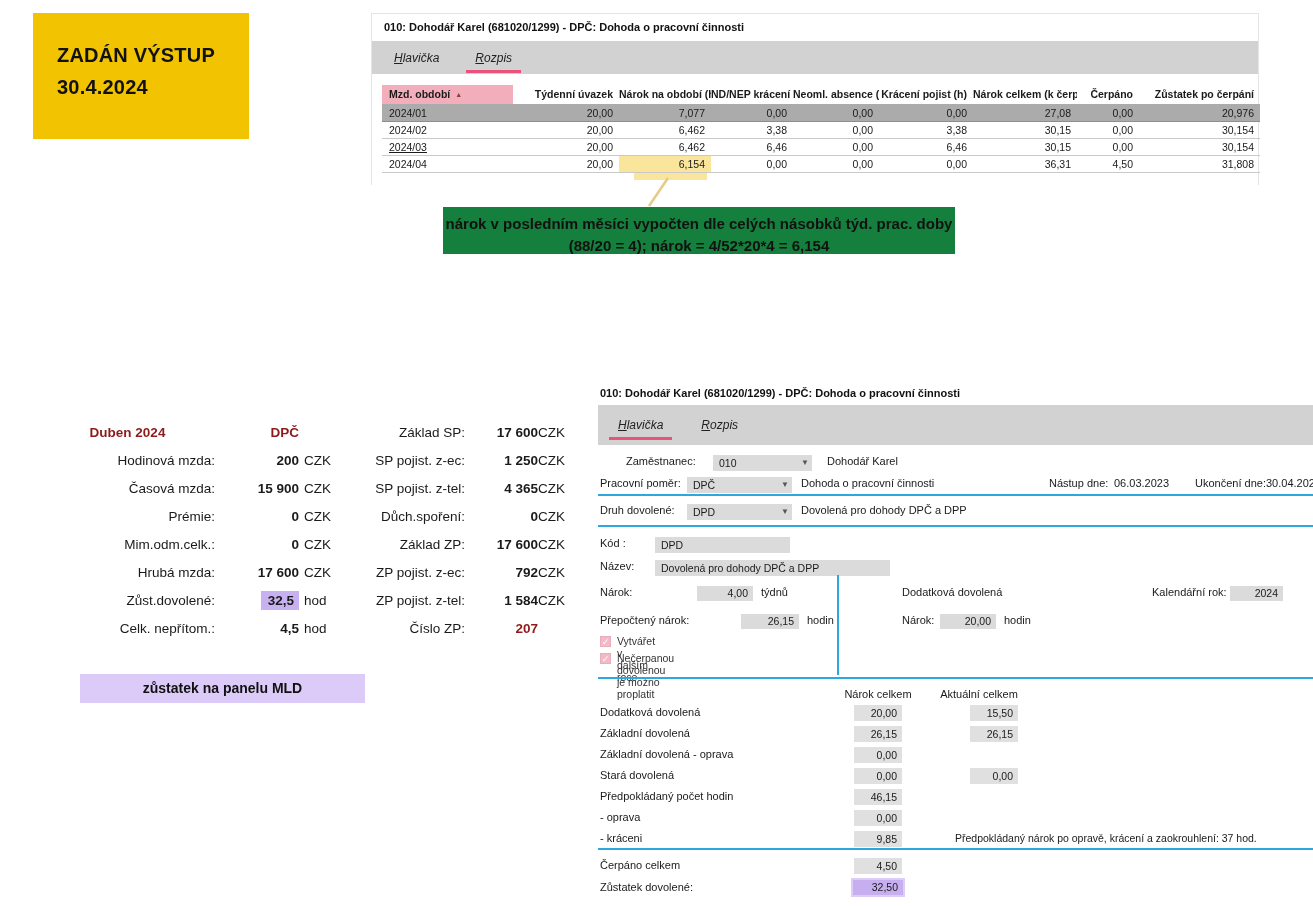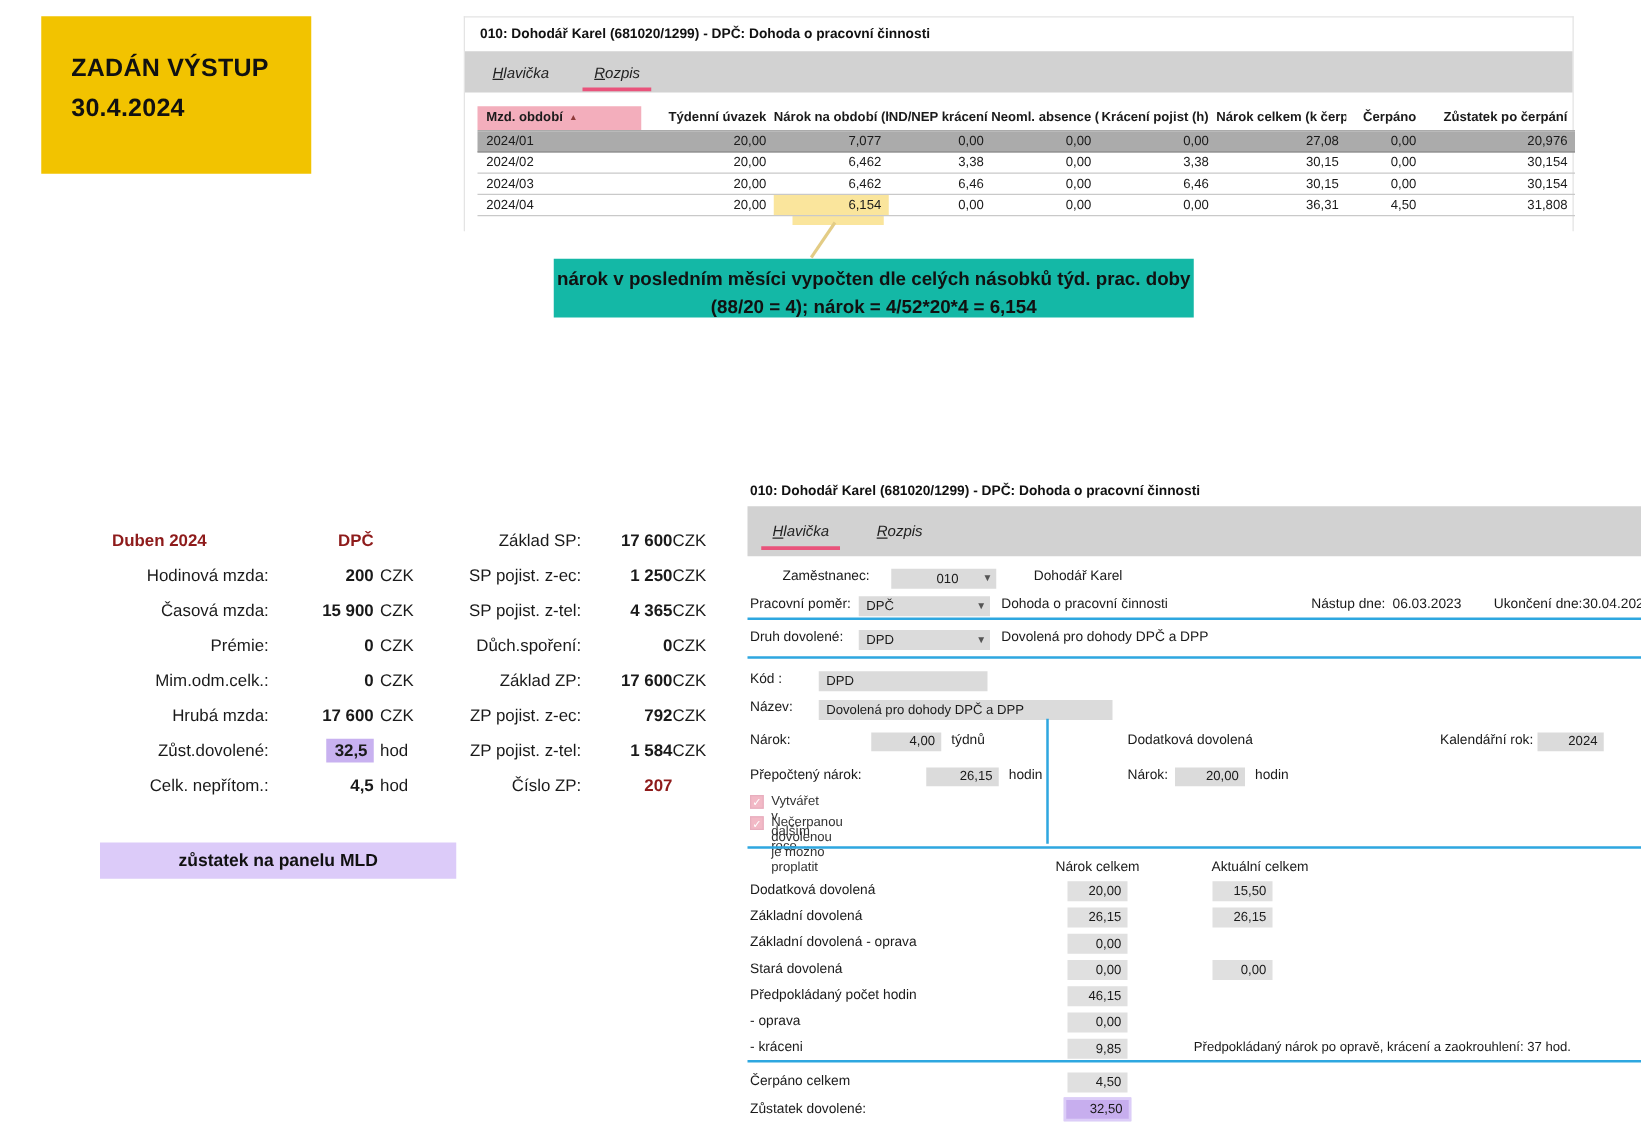--- a/index.html
+++ b/index.html
@@ -36,21 +36,21 @@
   .trow.thead { height:20px; line-height:19px; border-bottom:1px solid #ABABAB; font-weight:bold; }
   .trow.selected { background:#ABABAB; border-bottom:1px solid #8E8E8E; }
   .tcell { text-align:right; padding-right:6px; white-space:nowrap; overflow:hidden; }
   .tcell.first { text-align:left; padding-left:7px; padding-right:0; }
   .thead .tcell.pinkhdr { background:#F3AEBC; }
   .sort { font-size:7px; color:#8F3A3A; margin-left:5px; vertical-align:1px; }
   .hl-cell { background:#FAE59C; }
   .hl-tail { left:262px; top:158px; width:73px; height:8px; background:#FAE59C; z-index:0; }
 
   
-  .yellow-note { left:443px; top:207px; width:512px; height:47px; background:#14b8a6;
+  .yellow-note { left:443px; top:207px; width:512px; height:47px; background:#15803d;
                  text-align:center; padding-top:6px; }
   .yellow-note div { font-size:15px; font-weight:bold; color:#111; line-height:1.45; }
   svg.overlay { position:absolute; left:0; top:0; width:1313px; height:906px; pointer-events:none; z-index:2; }
 
   
   .payslip { left:40px; top:418px; font-size:13.5px; }
   .ps-row { display:flex; height:28px; align-items:center; }
   .ps-lab  { width:175px; text-align:right; }
   .ps-lab.accent { text-align:center; }
   .ps-val  { width:84px; text-align:right; font-weight:bold; }
@@ -139,21 +139,21 @@
         <div class="tcell" style="width: 106px;">20,00</div>
         <div class="tcell" style="width: 92px;">6,462</div>
         <div class="tcell" style="width: 82px;">3,38</div>
         <div class="tcell" style="width: 86px;">0,00</div>
         <div class="tcell" style="width: 94px;">3,38</div>
         <div class="tcell" style="width: 104px;">30,15</div>
         <div class="tcell" style="width: 62px;">0,00</div>
         <div class="tcell" style="width: 121px;">30,154</div>
       </div>
       <div class="trow">
-        <div class="tcell first" style="width: 131px;">2024/03</div>
+        <div class="tcell first" style="width: 131px; text-decoration: underline;">2024/03</div>
         <div class="tcell" style="width: 106px;">20,00</div>
         <div class="tcell" style="width: 92px;">6,462</div>
         <div class="tcell" style="width: 82px;">6,46</div>
         <div class="tcell" style="width: 86px;">0,00</div>
         <div class="tcell" style="width: 94px;">6,46</div>
         <div class="tcell" style="width: 104px;">30,15</div>
         <div class="tcell" style="width: 62px;">0,00</div>
         <div class="tcell" style="width: 121px;">30,154</div>
       </div>
       <div class="trow">
@@ -250,21 +250,21 @@
 
 <div class="abs panel hlavicka-panel">
   <div class="panel-title">010: Dohodář Karel (681020/1299) - DPČ: Dohoda o pracovní činnosti</div>
   <div class="tabbar">
       <span class="tab active"><u>H</u>lavička</span>
       <span class="tab"><u>R</u>ozpis</span>
     </div>
 
   <div class="frow" style="top:70px;margin-left:26px;">
     <span class="flabel" style="left:2px;">Zaměstnanec:</span>
-    <span class="combo" style="left:89px; width:84px;text-align:center;">
+    <span class="combo" style="left:89px; width:99px;">
       <span>010</span>
       <span class="arrow">▼</span>
     </span>
     <span class="flabel" style="left:203px;">Dohodář Karel</span>
   </div>
 
   <div class="frow" style="top:92px;">
     <span class="flabel" style="left:2px;">Pracovní poměr:</span>
     <span class="combo" style="left:89px; width:105px;">
       <span>DPČ</span>
@@ -325,21 +325,21 @@
     <span class="cb-label">Vytvářet v dalším roce</span>
   </div>
   <div class="cbrow" style="top:267px; left:2px;">
     <span class="cb">✓</span>
     <span class="cb-label">Nečerpanou dovolenou je možno proplatit</span>
   </div>
 
   <div class="hr-blue" style="top:292px;"></div>
 
   <div class="shdr" style="left:233px; top:303px;">Nárok celkem</div>
-  <div class="shdr" style="left:363px; top:303px;">Aktuální celkem</div>
+  <div class="shdr" style="left:334px; top:303px;">Aktuální celkem</div>
 
   <div>
       <div class="srow" style="top: 320px;">
         <div class="slabel">Dodatková dovolená</div>
         <div class="sbox b1">20,00</div>
         <div class="sbox b2">15,50</div>
       </div>
       <div class="srow" style="top: 341px;">
         <div class="slabel">Základní dovolená</div>
         <div class="sbox b1">26,15</div>

